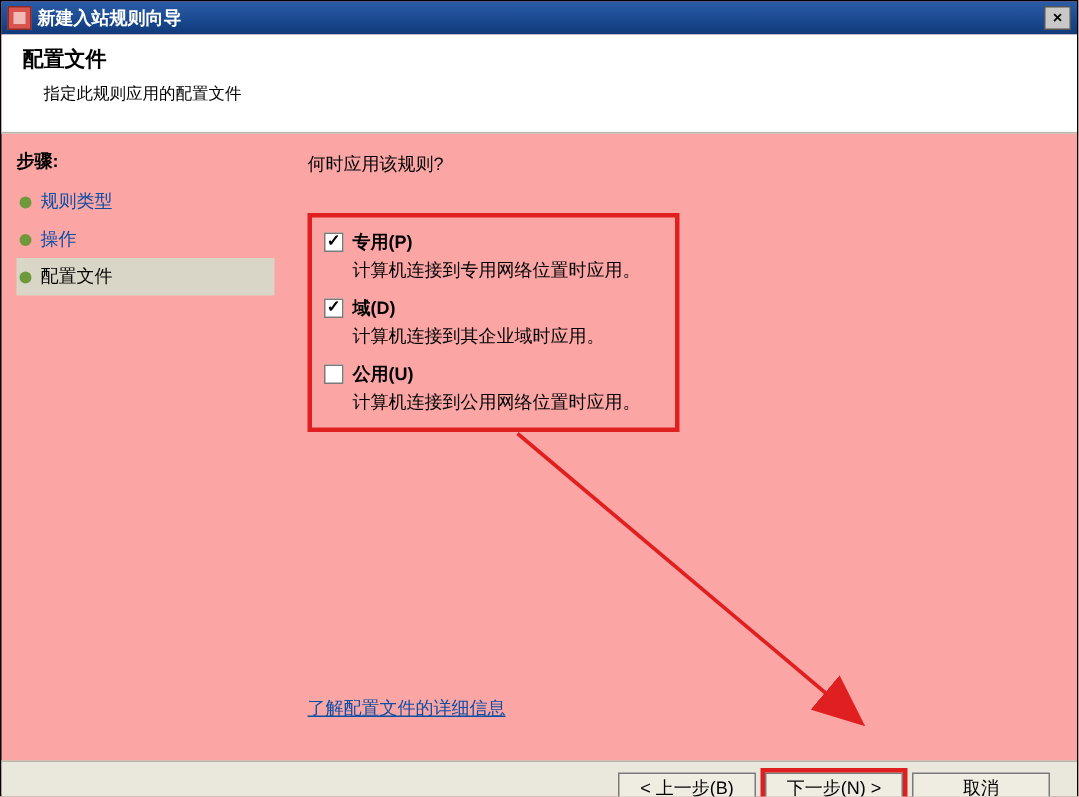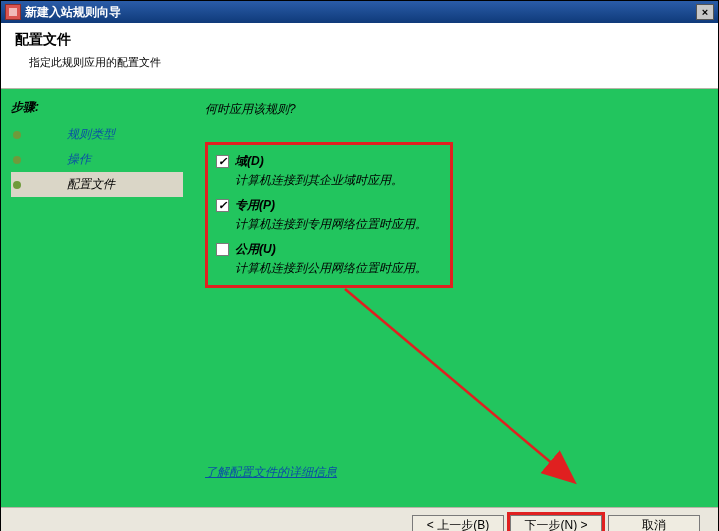--- a/index.html
+++ b/index.html
@@ -1,31 +1,31 @@
 <!DOCTYPE html>
 <html><head>
 <meta charset="utf-8">
 <style>
   * { box-sizing: border-box; margin: 0; padding: 0; }
   body { font-family: "Microsoft YaHei", SimSun, Arial, sans-serif; font-size: 12px; background: #fff; }
-  .window { width: 719px; height: 531px; border: 1px solid #000; background: #22c55e; position: relative; }
+  .window { width: 719px; height: 531px; border: 1px solid #000; background: #fca5a5; position: relative; }
   .titlebar { height: 22px; background: linear-gradient(#2a5ca8, #0f3a7a); color: #fff; display: flex; align-items: center; padding: 0 4px; }
   .titlebar .icon { width: 16px; height: 16px; background: #d9534f; border: 1px solid #8a2d2a; margin-right: 4px; position: relative; }
   .titlebar .icon::after { content: ""; position: absolute; inset: 3px; background: #fff; opacity: .6; }
   .titlebar .title { flex: 1; font-size: 12px; font-weight: bold; }
   .titlebar .closebtn { width: 18px; height: 16px; background: #c8c8c8; border: 1px solid #555; display: flex; align-items: center; justify-content: center; color: #000; font-weight: bold; font-family: Arial; font-size: 11px; line-height: 1; cursor: default; }
   .header { background: #fff; padding: 8px 14px 18px 14px; border-bottom: 1px solid #b8b4a7; }
   .header h1 { font-size: 14px; font-weight: bold; margin-bottom: 6px; color: #000; }
   .header p { font-size: 11px; color: #000; margin-left: 14px; }
-  .body { display: flex; height: 418px; font-style: italic; }
+  .body { display: flex; height: 418px; }
   .sidebar { width: 188px; padding: 10px 6px 0 10px; }
   .sidebar-title { font-weight: bold; font-size: 12px; margin-bottom: 6px; }
   .step { display: flex; align-items: center; padding: 4px 2px; font-size: 12px; cursor: default; }
   .step .bullet { width: 8px; height: 8px; border-radius: 50%; background: #6f9a3b; margin-right: 6px; flex-shrink: 0; }
-  .step .label { color: #0b4fa5; margin-left: 40px; }
+  .step .label { color: #0b4fa5; }
   .step.current { background: #dad6c7; }
   .step.current .label { color: #000; }
   .main { flex: 1; padding: 12px 24px 0 16px; position: relative; }
   .question { font-size: 12px; margin-bottom: 24px; }
   .profiles-box { border: 3px solid #e02020; padding: 8px 16px 8px 8px; width: 248px; }
   .profile-item { margin-bottom: 8px; }
   .profile-item:last-child { margin-bottom: 0; }
   .profile-head { display: flex; align-items: center; }
   .chk { width: 13px; height: 13px; border: 1px solid #7a7a7a; background: #fff; display: inline-flex; align-items: center; justify-content: center; margin-right: 6px; cursor: default; flex-shrink: 0; }
   .chk.checked::after { content: "✓"; font-size: 11px; line-height: 1; color: #000; font-weight: bold; }
@@ -69,30 +69,30 @@
       </div>
     </div>
 
     <div class="main">
       <div class="question">何时应用该规则?</div>
 
       <div class="profiles-box">
         <div class="profile-item">
           <div class="profile-head">
             <span class="chk checked"></span>
-            <span class="profile-label">域(D)</span>
+            <span class="profile-label">专用(P)</span>
           </div>
-          <div class="profile-desc">计算机连接到其企业域时应用。</div>
+          <div class="profile-desc">计算机连接到专用网络位置时应用。</div>
         </div>
         <div class="profile-item">
           <div class="profile-head">
             <span class="chk checked"></span>
-            <span class="profile-label">专用(P)</span>
+            <span class="profile-label">域(D)</span>
           </div>
-          <div class="profile-desc">计算机连接到专用网络位置时应用。</div>
+          <div class="profile-desc">计算机连接到其企业域时应用。</div>
         </div>
         <div class="profile-item">
           <div class="profile-head">
             <span class="chk"></span>
             <span class="profile-label">公用(U)</span>
           </div>
           <div class="profile-desc">计算机连接到公用网络位置时应用。</div>
         </div>
       </div>
 

